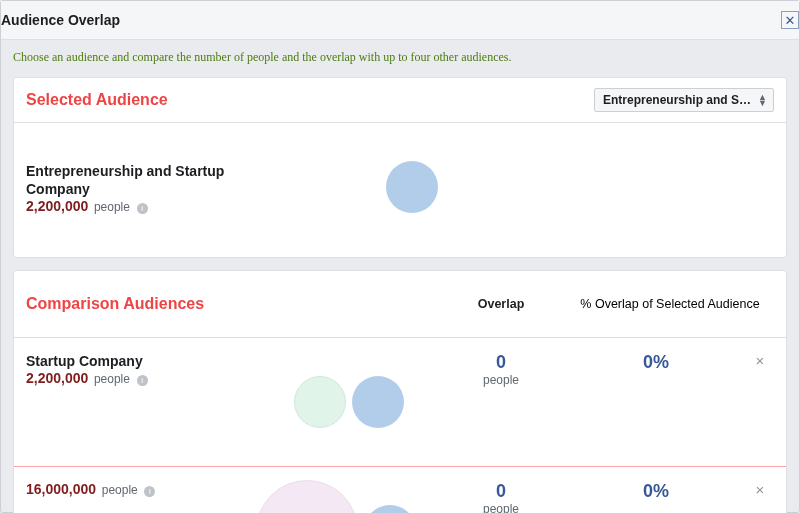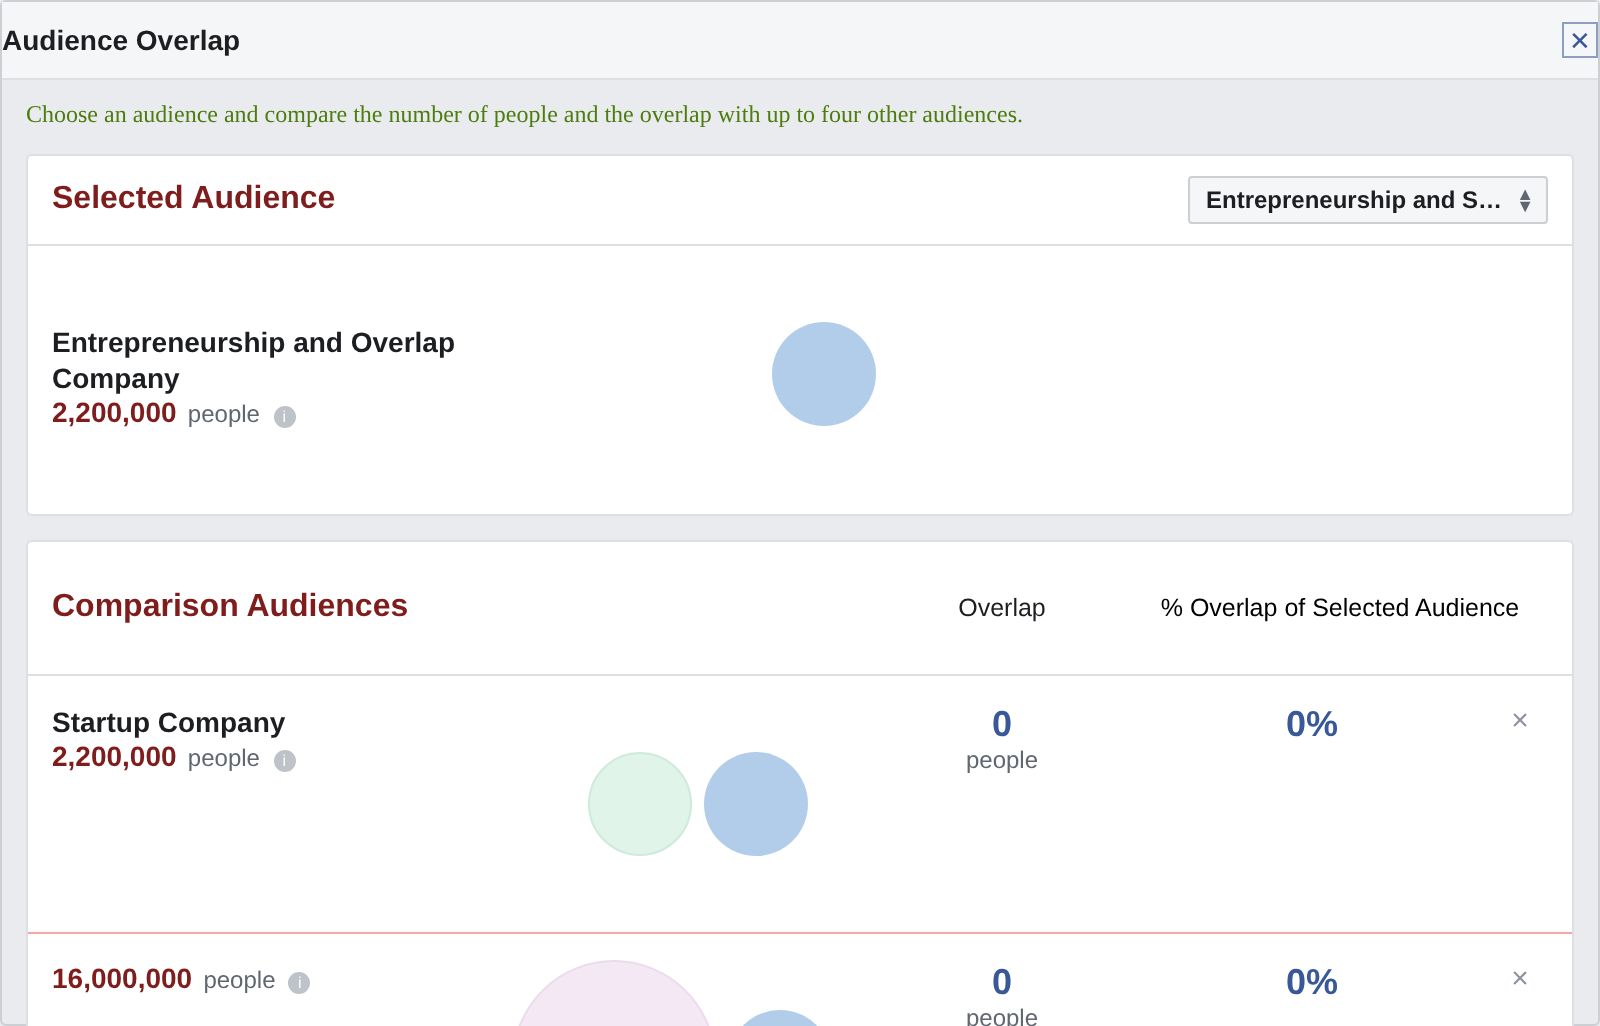--- a/index.html
+++ b/index.html
@@ -56,21 +56,21 @@
   .panel-header {
     padding: 10px 12px;
     border-bottom: 1px solid #dddfe2;
     display: flex;
     align-items: center;
     justify-content: space-between;
   }
   .panel-title {
     font-size: 16px;
     font-weight: 600;
-    color: #7f1d1d;
+    color: #ef4444;
   }
   .dropdown {
     border: 1px solid #ccd0d5;
     background: #f5f6f7;
     border-radius: 2px;
     padding: 4px 20px 4px 8px;
     font-size: 12px;
     font-weight: 600;
     color: #1c1e21;
     position: relative;
@@ -146,20 +146,21 @@
     align-items: center;
     padding: 24px 12px;
     border-bottom: 1px solid #dddfe2;
   }
   .cmp-header .panel-title { flex: 0 0 410px; }
   .col-overlap-h {
     width: 130px;
     font-size: 12.5px;
     color: #1c1e21;
     text-align: center;
+    font-weight: bold;
   }
   .col-pct-h {
     flex: 1;
     font-size: 12.5px;
     color: #000000;
     text-align: center;
   }
   .cmp-row {
     display: flex;
     padding: 14px 12px;
@@ -204,21 +205,21 @@
   <div class="panel">
     <div class="panel-header">
       <div class="panel-title">Selected Audience</div>
       <div class="dropdown">
         <span>Entrepreneurship and Startu…</span>
         <span class="sort">▲<br>▼</span>
       </div>
     </div>
     <div class="selected-row">
       <div class="aud-col">
-        <div class="aud-name">Entrepreneurship and Overlap Company</div>
+        <div class="aud-name">Entrepreneurship and Startup Company</div>
         <div>
           <span class="aud-count">2,200,000</span>
           <span class="aud-ppl">people</span>
           <span class="info-i">
               <span>i</span>
             </span>
         </div>
       </div>
       <div class="venn-col">
         <div class="circle sel-circle" style="width:52px;height:52px;left:130px;top:18px;"></div>

